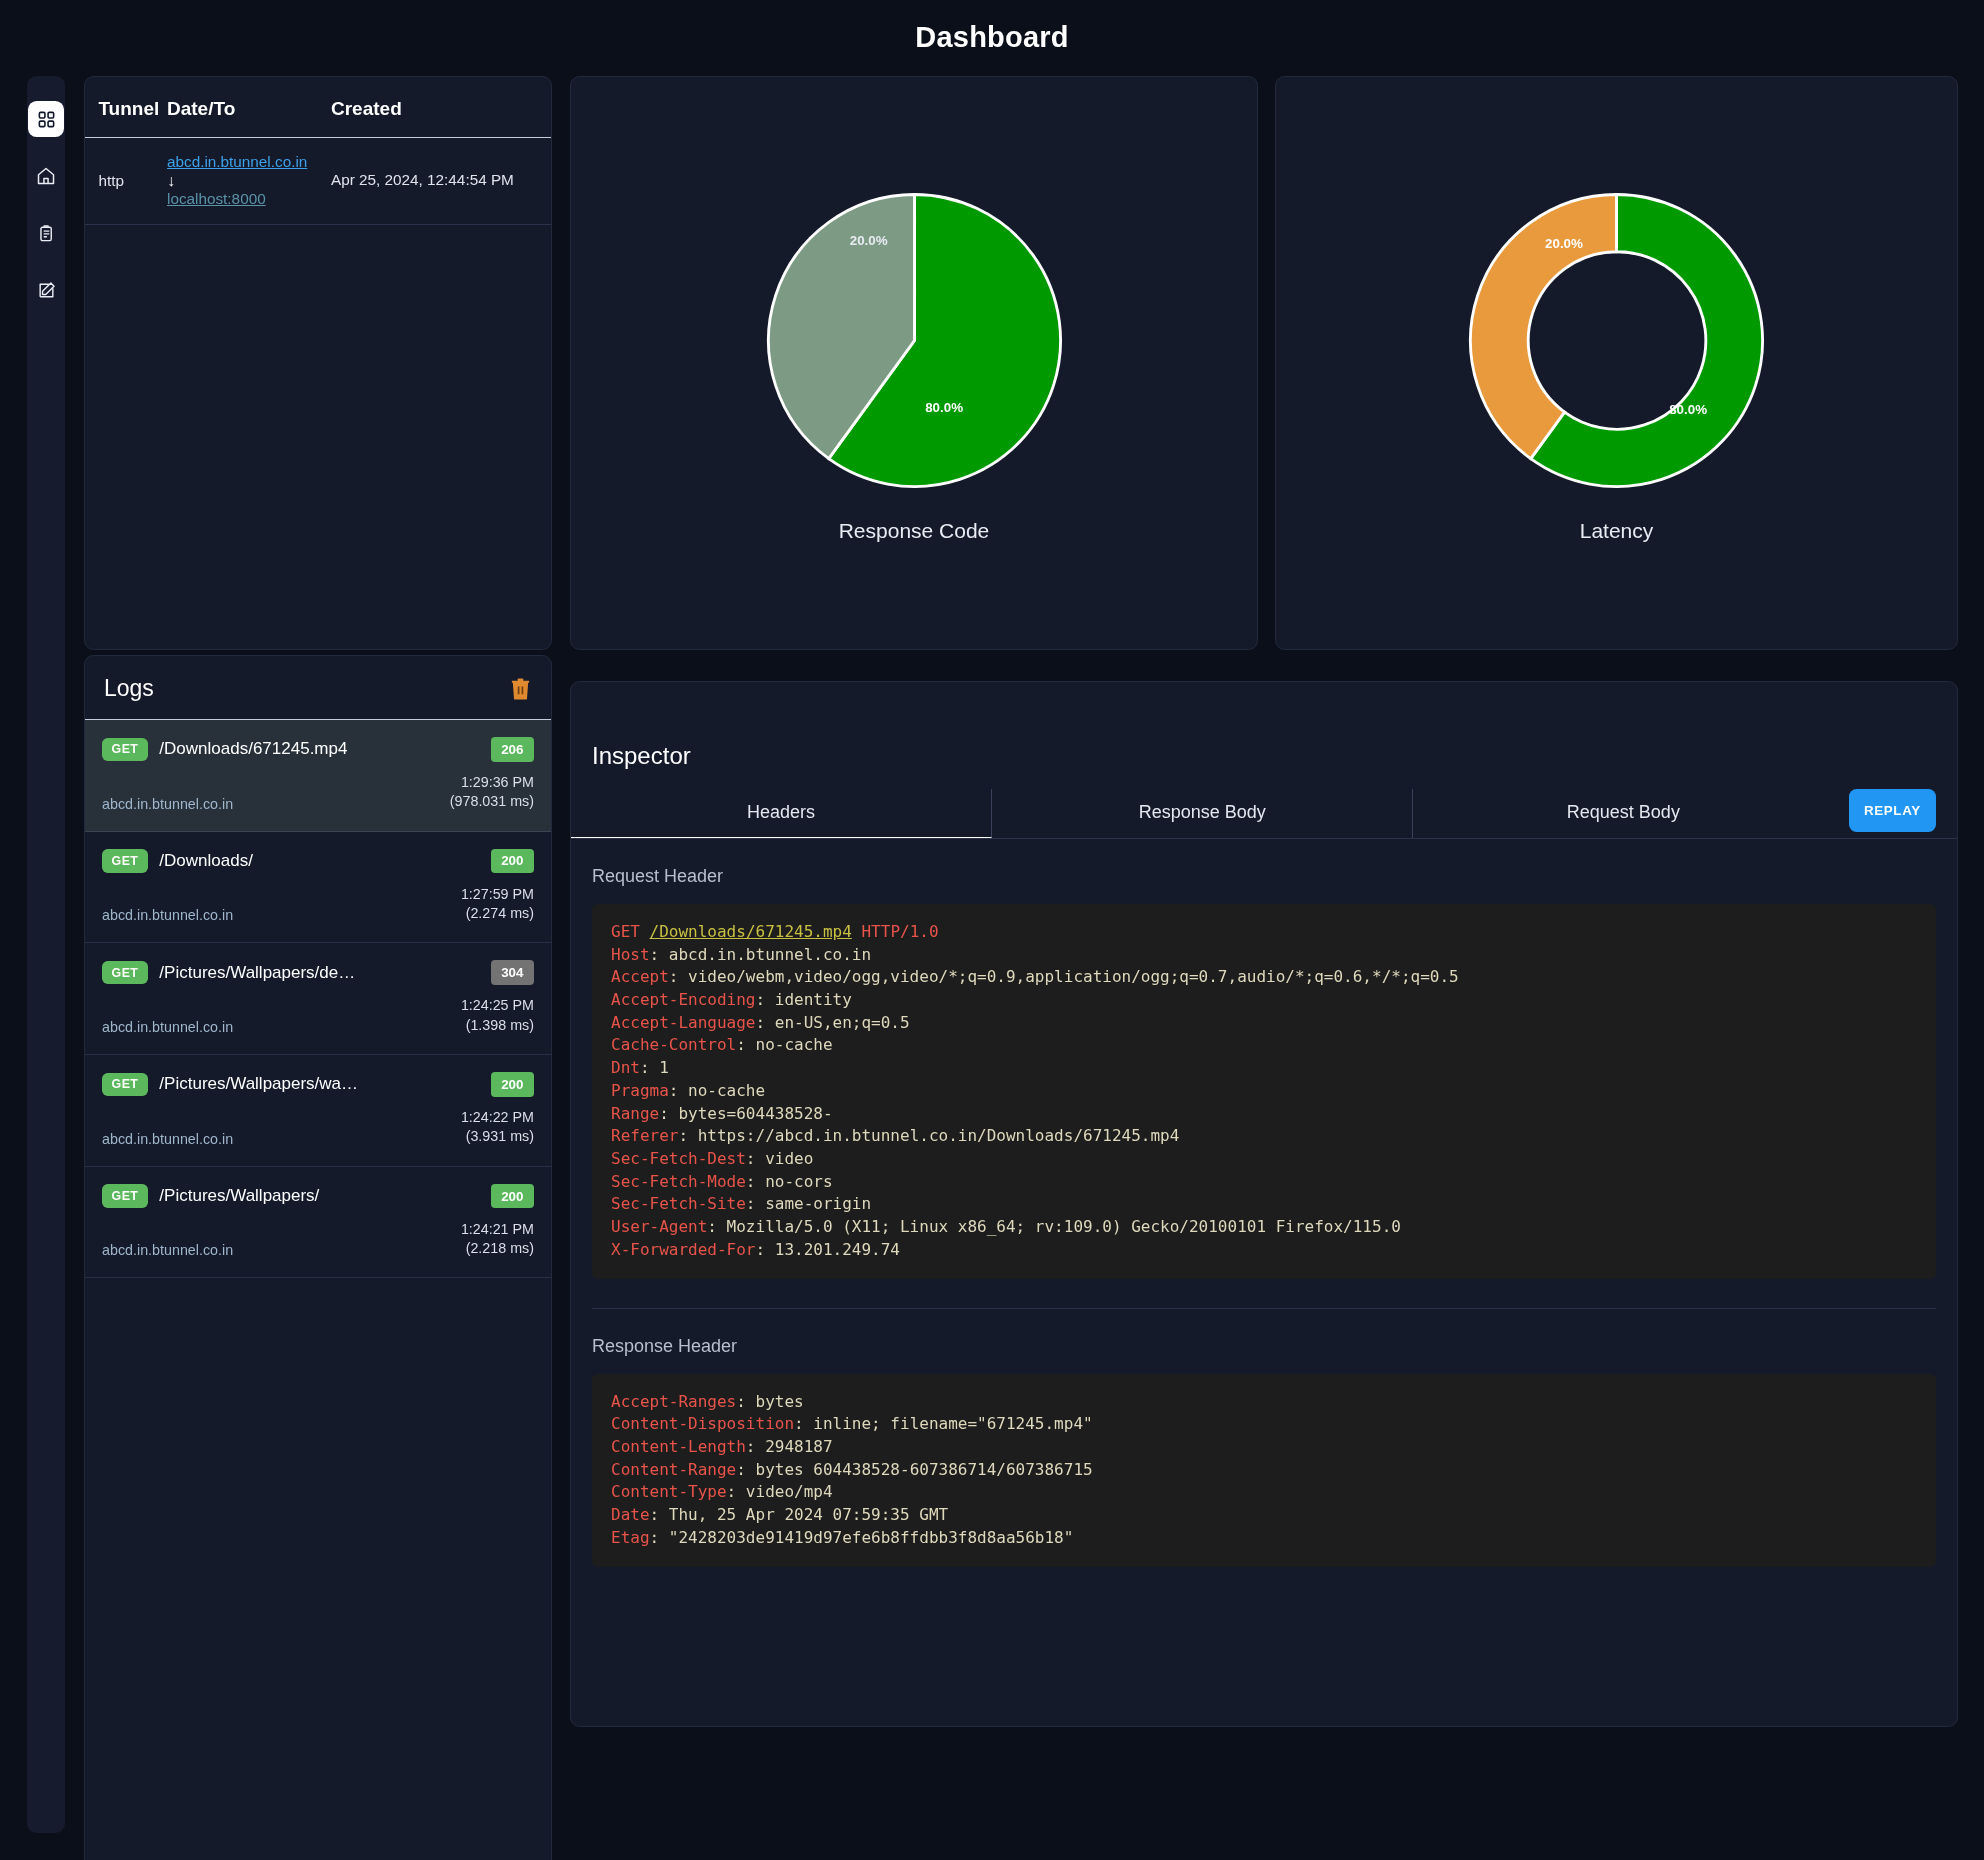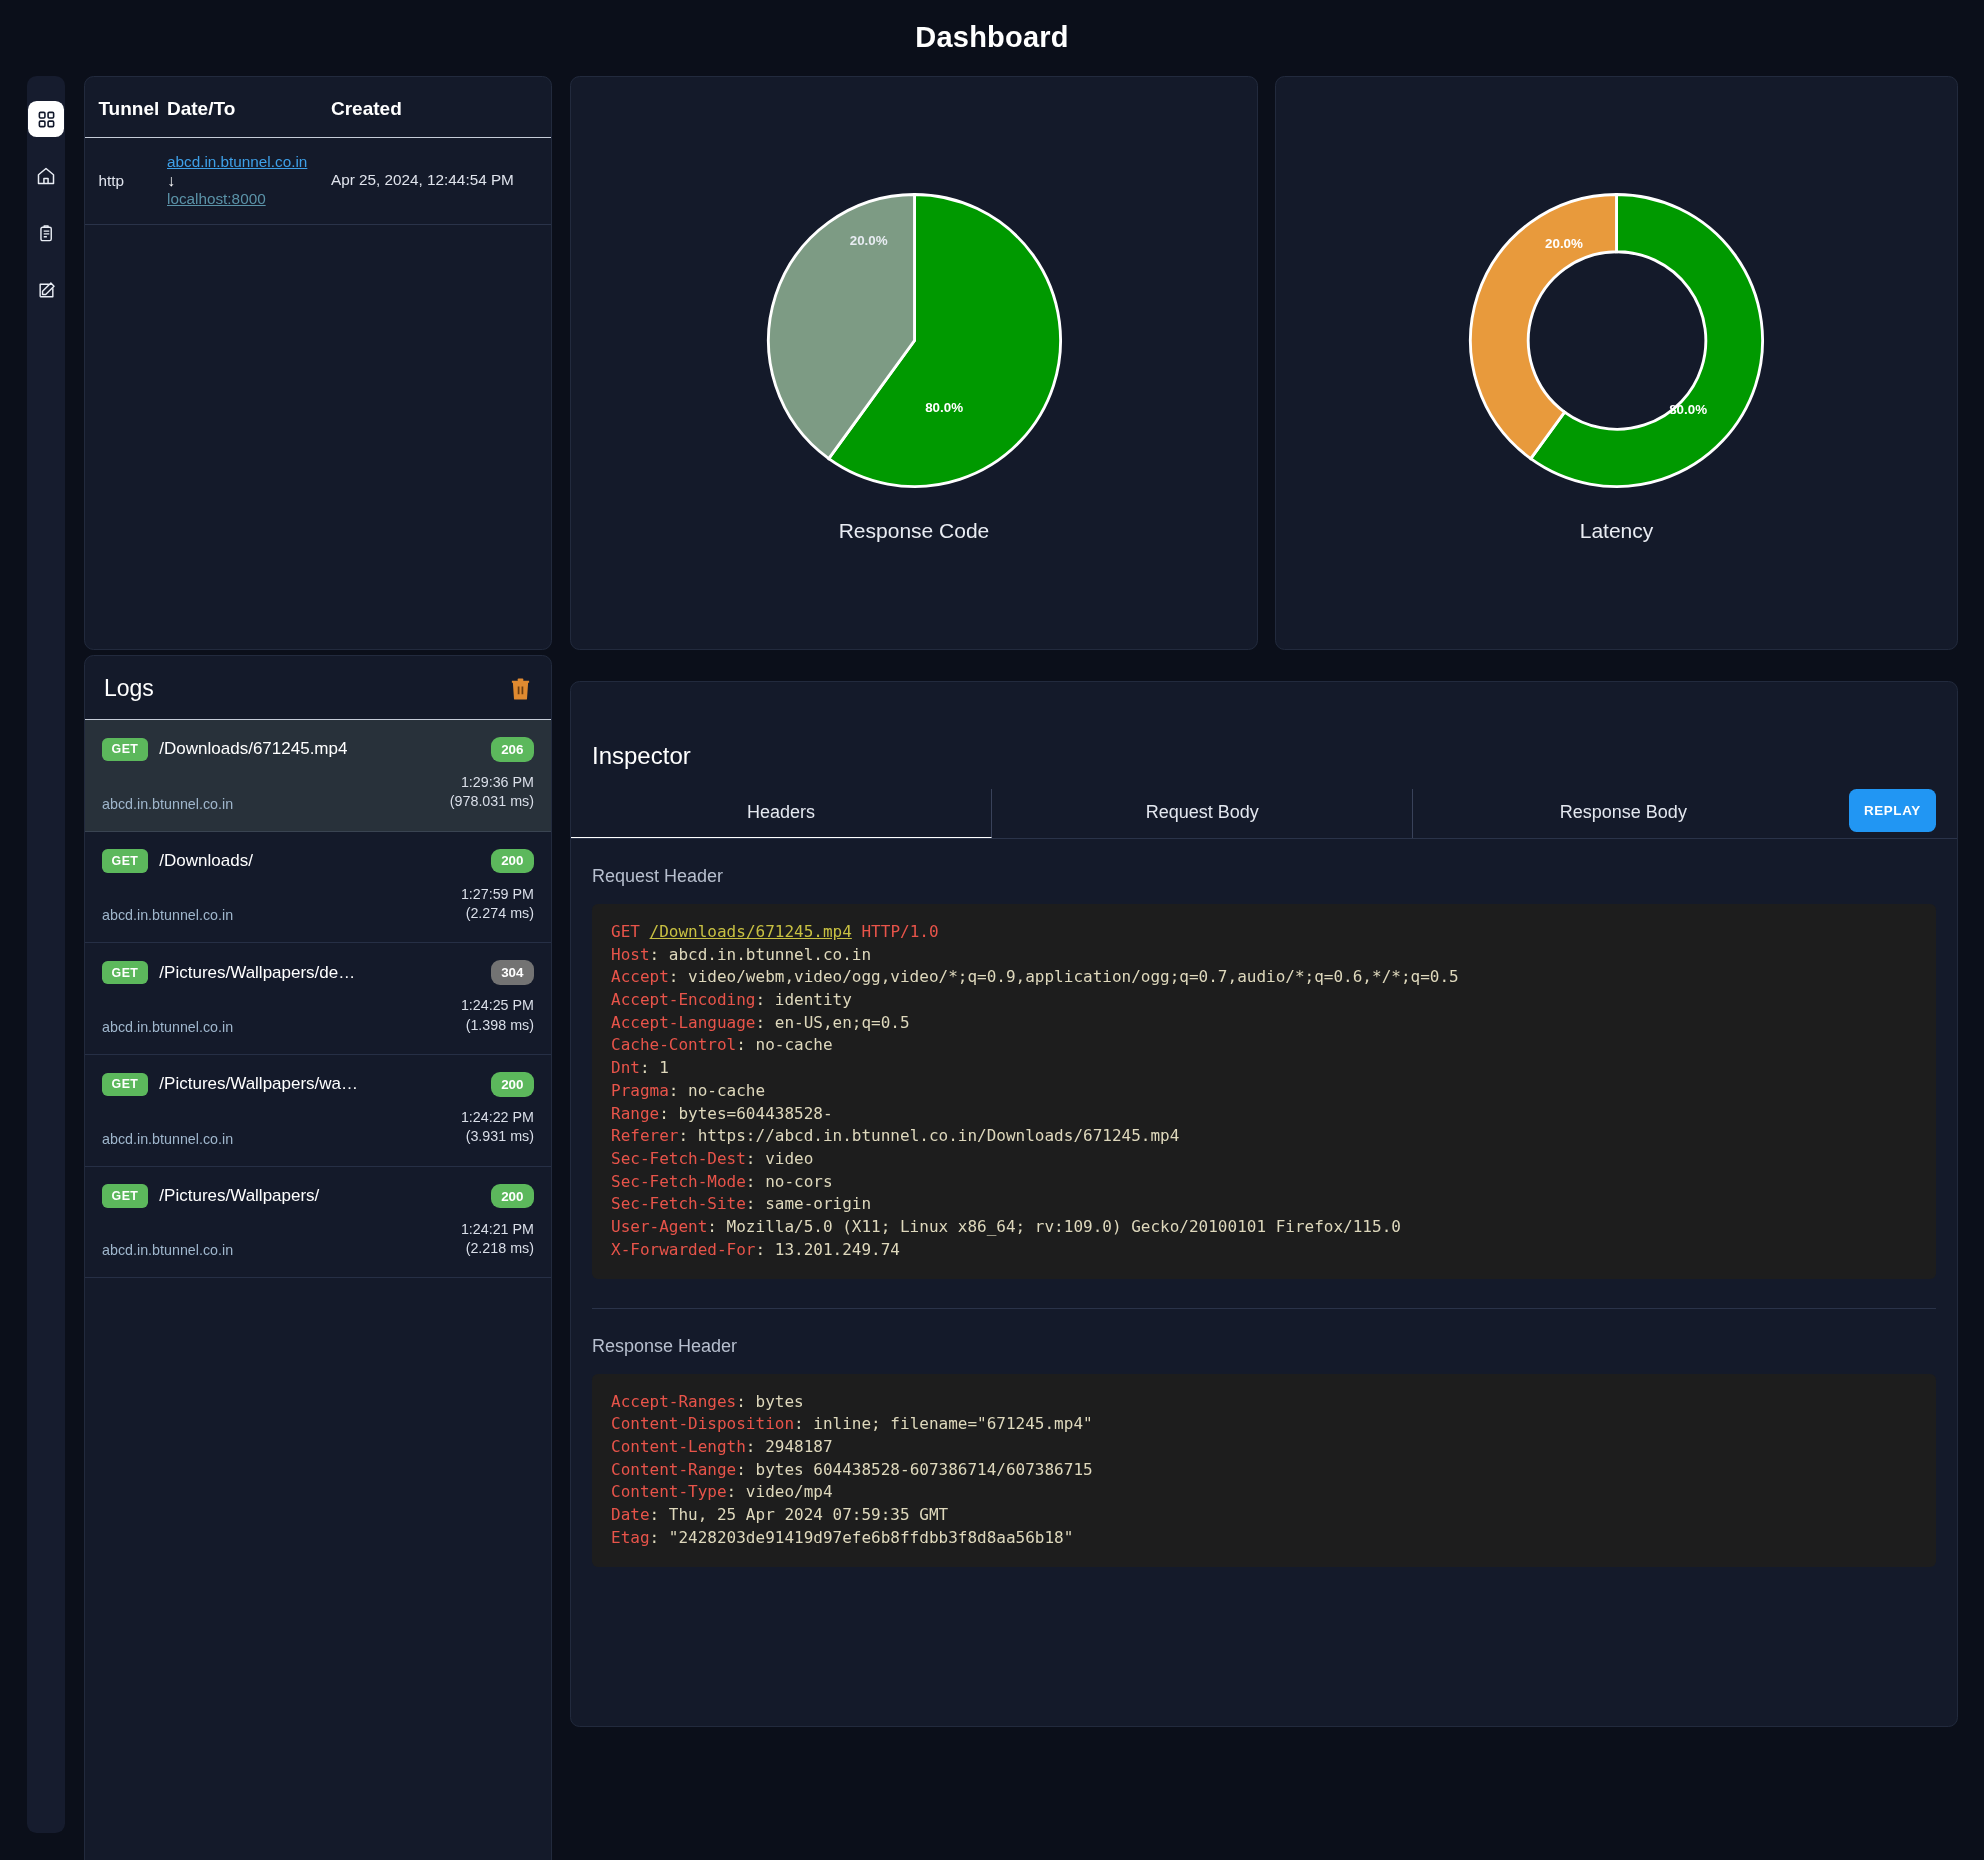--- a/index.html
+++ b/index.html
@@ -132,21 +132,21 @@
     font-size: 12.4px; font-weight: bold;
     padding: 4.8px 9.6px; border-radius: 5.7px;
     letter-spacing: 0.4px;
   }
   .log-path {
     flex: 1; font-size: 17px; color: #ffffff;
     white-space: nowrap; overflow: hidden; text-overflow: ellipsis;
   }
   .status {
     font-size: 13.4px; font-weight: bold; color: #ffffff;
-    padding: 4.8px 10.5px; border-radius: 9px;
+    padding: 4.8px 10.5px; border-radius: 4px;
   }
   .log-row2 {
     display: flex; align-items: flex-end; justify-content: space-between;
     margin-top: 11.5px;
   }
   .log-host { font-size: 14.3px; color: #9fb6cc; }
   .log-time { font-size: 14.3px; color: #d9dee8; text-align: right; line-height: 1.35; }
 
   
   .inspector-panel {
@@ -389,22 +389,22 @@
           </div>
         </div>
       </div>
   </div>
 
   <div class="panel inspector-panel">
     <div class="insp-title">Inspector</div>
 
     <div class="tabs">
       <div class="tab active">Headers</div>
+      <div class="tab">Response Body</div>
       <div class="tab">Request Body</div>
-      <div class="tab">Response Body</div>
       <button class="replay-btn">REPLAY</button>
     </div>
 
     <div class="section-label">Request Header</div>
     <div class="code-box" id="request-headers-box"><span class="verb-red">GET</span> <span class="url-y">/Downloads/671245.mp4</span> <span class="verb-red">HTTP/1.0</span>
 <span class="hdr-key">Host</span><span class="hdr-val">: abcd.in.btunnel.co.in</span>
 <span class="hdr-key">Accept</span><span class="hdr-val">: video/webm,video/ogg,video/*;q=0.9,application/ogg;q=0.7,audio/*;q=0.6,*/*;q=0.5</span>
 <span class="hdr-key">Accept-Encoding</span><span class="hdr-val">: identity</span>
 <span class="hdr-key">Accept-Language</span><span class="hdr-val">: en-US,en;q=0.5</span>
 <span class="hdr-key">Cache-Control</span><span class="hdr-val">: no-cache</span>

